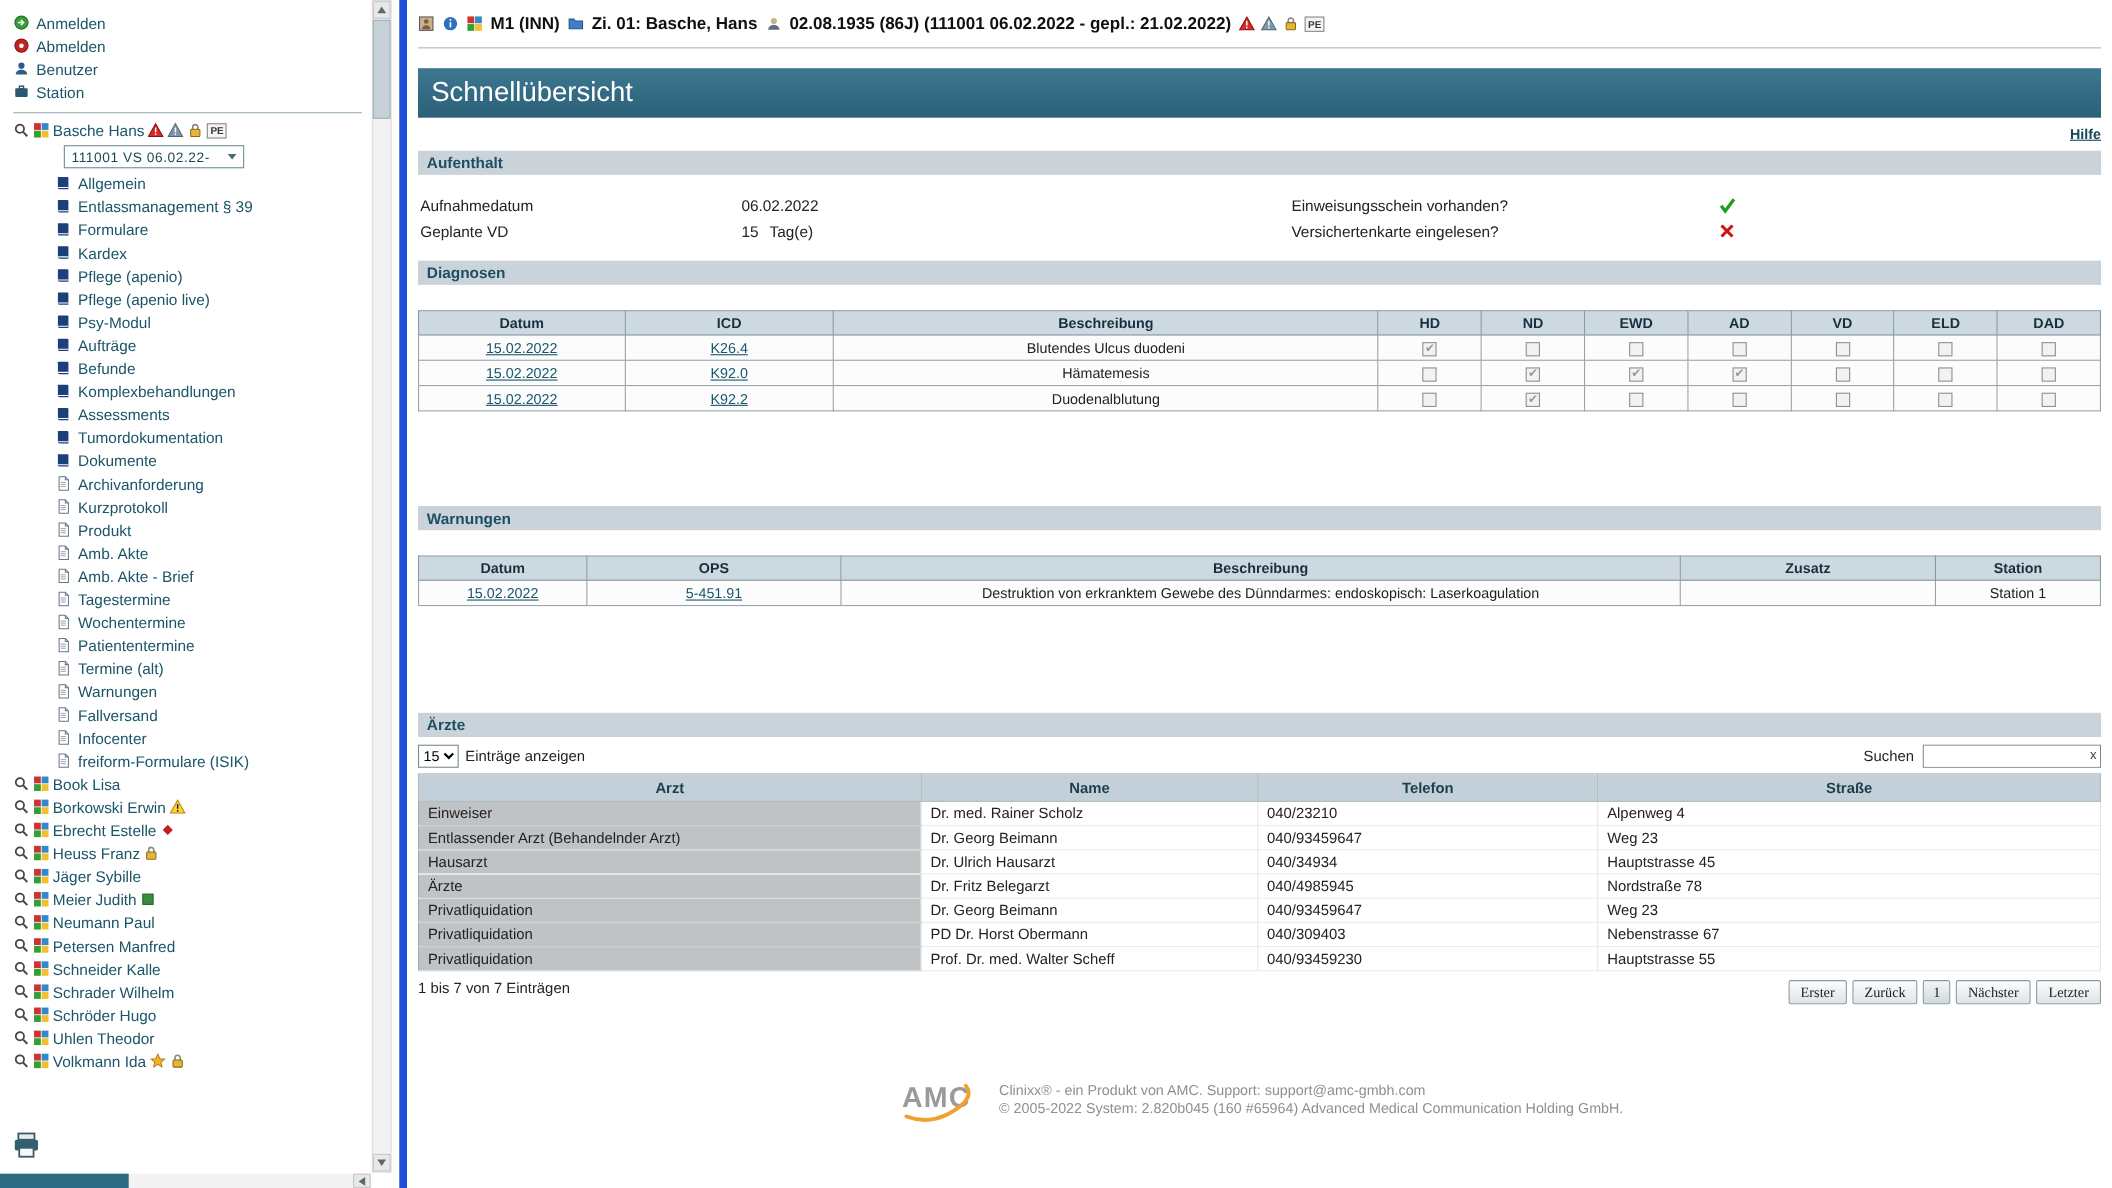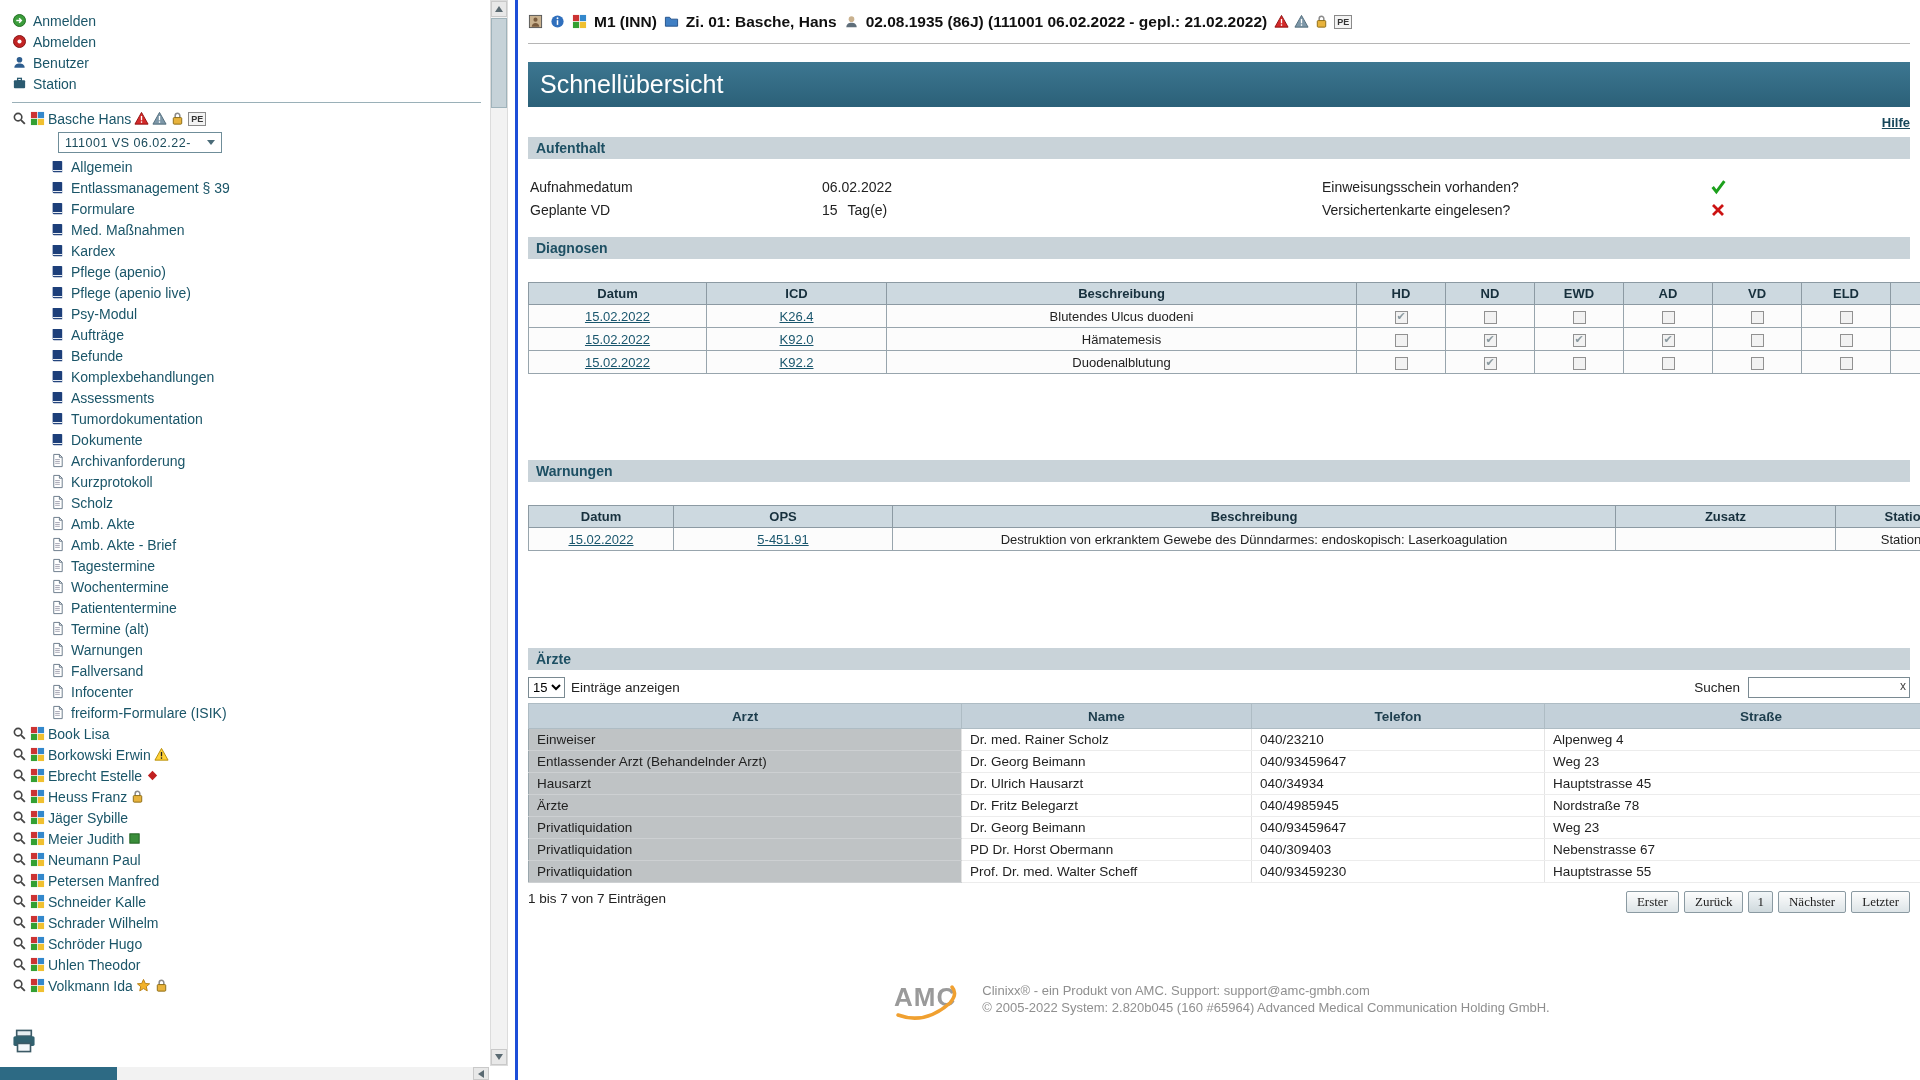--- a/index.html
+++ b/index.html
@@ -1,21 +1,21 @@
 <!DOCTYPE html>
 <html><head>
 <meta charset="utf-8">
 <style>
   *{box-sizing:border-box;margin:0;padding:0}
   html,body{width:1920px;height:1080px}
   body{font-family:"Liberation Sans","DejaVu Sans",sans-serif;background:#fff;overflow:hidden;color:#222}
   #app{display:flex;width:100%;height:100%}
 
   
-  .sidebar{width:518px;flex:none;position:relative;padding:10px 30px 0 12px;font-size:14px;border-right:3px solid #1d4ed8;overflow:hidden;background:#fff}
+  .sidebar{width:370px;flex:none;position:relative;padding:10px 30px 0 12px;font-size:14px;border-right:7px solid #1d4ed8;overflow:hidden;background:#fff}
   .side-row{display:flex;align-items:center;gap:6px;height:21px;white-space:nowrap;cursor:pointer}
   .side-link{color:#1a5568;text-decoration:none}
   .side-sep{border:0;border-top:1px solid #9ab0b8;margin:8px 4px 5px 0}
   .icn{display:inline-flex;flex:none}
   .icn svg{width:15px;height:15px;display:block}
   .icn.big svg{width:28px;height:26px}
   .pe-badge{display:inline-flex;align-items:center;justify-content:center;min-width:18px;height:14px;border:1px solid #8a8a8a;background:#f3f3f3;font-size:9px;font-weight:bold;color:#333;padding:0 2px}
   .case-select{display:inline-flex;align-items:center;gap:16px;margin:3px 0 3px 46px;border:1px solid #6f8d99;background:#fff;height:21px;padding:0 6px;font-size:12.5px;color:#1a4a5a;letter-spacing:.5px;cursor:pointer}
   .chev{width:0;height:0;border-left:4px solid transparent;border-right:4px solid transparent;border-top:5px solid #4a6b78}
   .tree-row{padding-left:38px}
@@ -184,29 +184,20 @@
           </span>
           <span class="side-link">Formulare</span>
         </div>
         <div class="side-row tree-row">
           <span class="icn">
             <svg viewBox="0 0 16 16">
               <path d="M3.2 2h8.8a1 1 0 0 1 1 1v11H4.4A1.6 1.6 0 0 1 2.8 12.4V2.4z" fill="#1d3f7a"></path>
               <path d="M3 12.3h10" stroke="#fff" stroke-width="1"></path>
             </svg>
           </span>
-          <span class="side-link">Med. Maßnahmen</span>
-        </div>
-        <div class="side-row tree-row">
-          <span class="icn">
-            <svg viewBox="0 0 16 16">
-              <path d="M3.2 2h8.8a1 1 0 0 1 1 1v11H4.4A1.6 1.6 0 0 1 2.8 12.4V2.4z" fill="#1d3f7a"></path>
-              <path d="M3 12.3h10" stroke="#fff" stroke-width="1"></path>
-            </svg>
-          </span>
           <span class="side-link">Kardex</span>
         </div>
         <div class="side-row tree-row">
           <span class="icn">
             <svg viewBox="0 0 16 16">
               <path d="M3.2 2h8.8a1 1 0 0 1 1 1v11H4.4A1.6 1.6 0 0 1 2.8 12.4V2.4z" fill="#1d3f7a"></path>
               <path d="M3 12.3h10" stroke="#fff" stroke-width="1"></path>
             </svg>
           </span>
           <span class="side-link">Pflege (apenio)</span>
@@ -304,21 +295,21 @@
           <span class="side-link">Kurzprotokoll</span>
         </div>
         <div class="side-row tree-row">
           <span class="icn">
             <svg viewBox="0 0 16 16">
               <path d="M4 1.5h6l3 3v10H4z" fill="#fff" stroke="#667788"></path>
               <path d="M10 1.5v3h3" fill="none" stroke="#667788"></path>
               <path d="M5.5 7h5M5.5 9h5M5.5 11h5" stroke="#99a" stroke-width=".9"></path>
             </svg>
           </span>
-          <span class="side-link">Scholz</span>
+          <span class="side-link">Produkt</span>
         </div>
         <div class="side-row tree-row">
           <span class="icn">
             <svg viewBox="0 0 16 16">
               <path d="M4 1.5h6l3 3v10H4z" fill="#fff" stroke="#667788"></path>
               <path d="M10 1.5v3h3" fill="none" stroke="#667788"></path>
               <path d="M5.5 7h5M5.5 9h5M5.5 11h5" stroke="#99a" stroke-width=".9"></path>
             </svg>
           </span>
           <span class="side-link">Amb. Akte</span>

